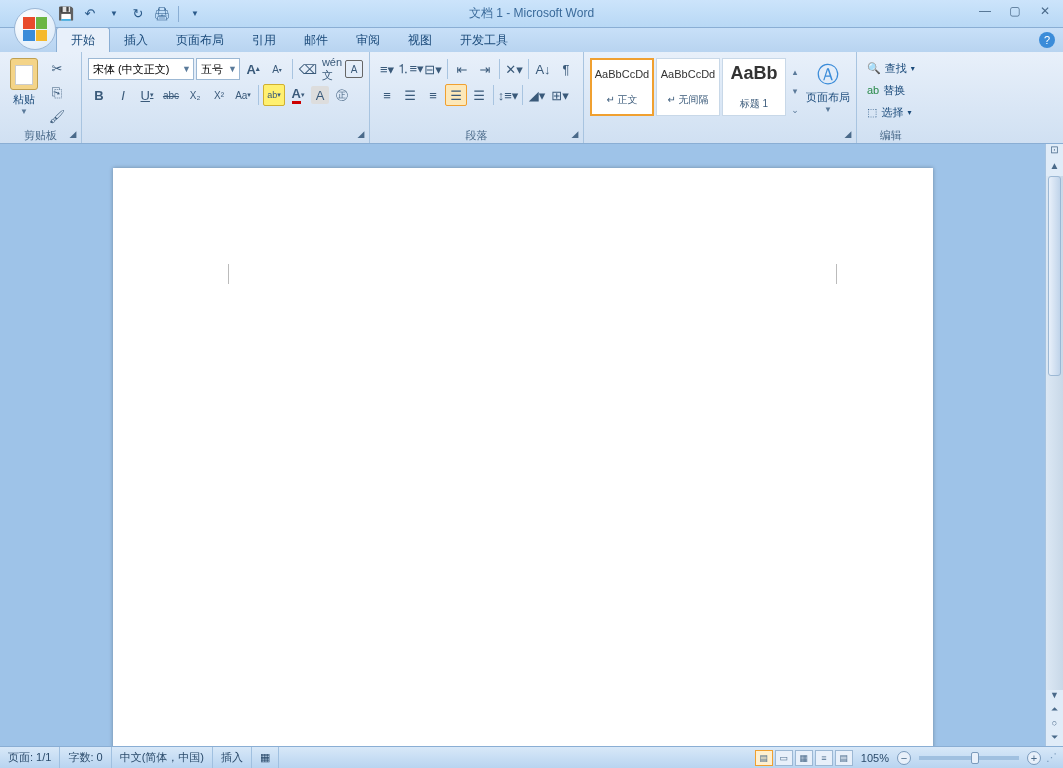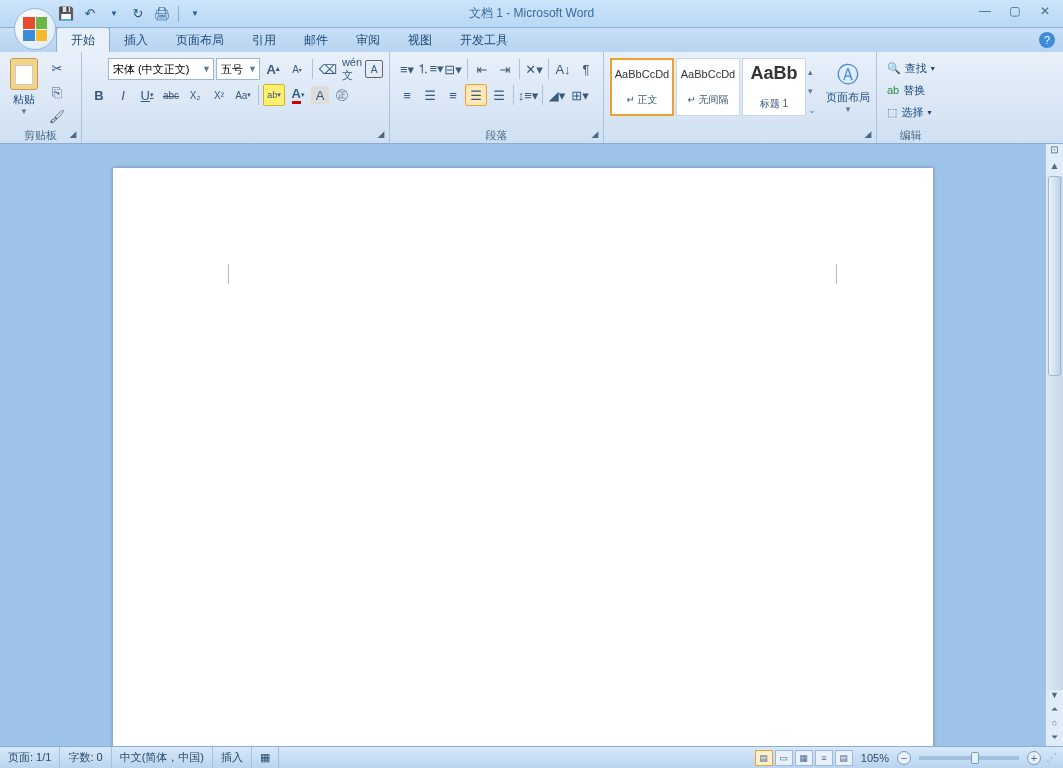--- a/index.html
+++ b/index.html
@@ -34,29 +34,29 @@
 .paste-icon { width: 28px; height: 32px; background: #f4d488; border: 1px solid #c0a050; border-radius: 3px; position: relative; margin-bottom:2px;}
 .paste-icon::after { content:''; position:absolute; top:6px; left:4px; right:4px; bottom:4px; background:#fff; border:1px solid #ccc; }
 .clip-side { display: flex; flex-direction: column; gap: 2px; padding-top: 4px; margin-left: 2px; }
 .small-btn { width: 22px; height: 22px; display: flex; align-items: center; justify-content: center; border: 1px solid transparent; cursor: pointer; border-radius: 2px; font-size: 13px; color:#3a5a7a; }
 
 
 .font-rows { display: flex; flex-direction: column; gap: 4px; padding: 4px 2px; }
 .font-row { display: flex; gap: 2px; align-items: center; }
 .combo { height: 22px; border: 1px solid #9cb8d4; background: #fff; display: flex; align-items: center; padding: 0 4px; font-size: 11px; position: relative; }
 .combo-arrow { position: absolute; right: 2px; color: #5a7a9a; font-size: 9px; }
-.font-name { width: 106px; margin-left: 20px; }
+.font-name { width: 106px; }
 .font-size { width: 44px; }
 
 
 .para-rows { display: flex; flex-direction: column; gap: 4px; padding: 4px 2px; }
 .para-row { display: flex; gap: 1px; align-items: center; }
 
 
-.styles-box { display: flex; padding: 4px 2px; gap: 2px; }
+.styles-box { display: flex; padding: 4px 2px; gap: 2px; text-align: center; }
 .style-item { width: 64px; height: 58px; border: 1px solid #c8d8e8; background: #fff; display: flex; flex-direction: column; align-items: center; justify-content: center; cursor: pointer; }
 .style-item.sel { border: 2px solid #f0a030; }
 .style-preview { font-size: 11px; color: #333; }
 .style-preview.big { font-size: 18px; font-weight: bold; }
 .style-name { font-size: 10px; color: #3a5a7a; margin-top: 13px; }
 .style-arrow { width: 14px; display: flex; flex-direction: column; justify-content: space-around; padding: 4px 0; color:#5a7a9a; font-size:9px; }
 .change-style { display: flex; flex-direction: column; align-items: center; width: 48px; padding-top: 6px; cursor:pointer; }
 .change-style-icon { font-size: 22px; color: #3b8cd9; }
 
 

